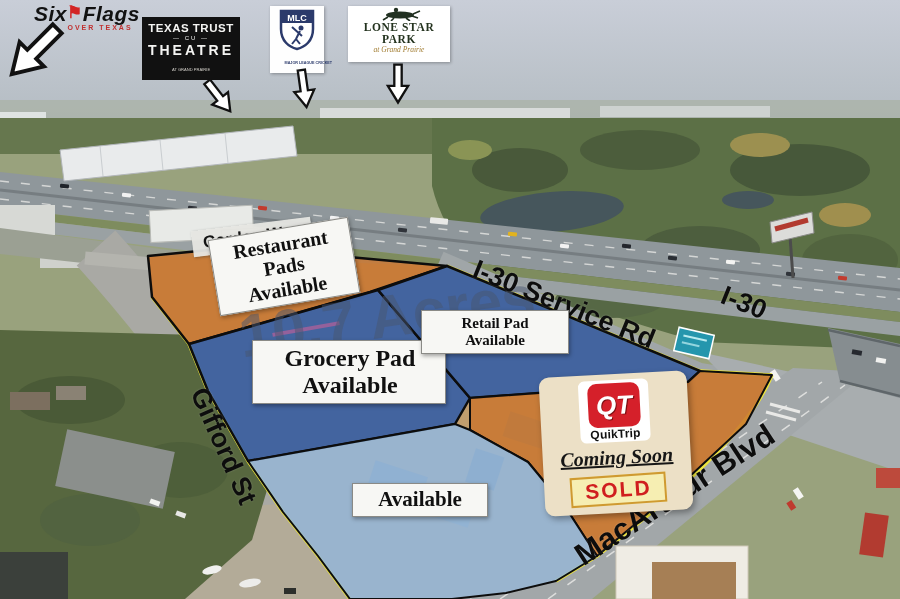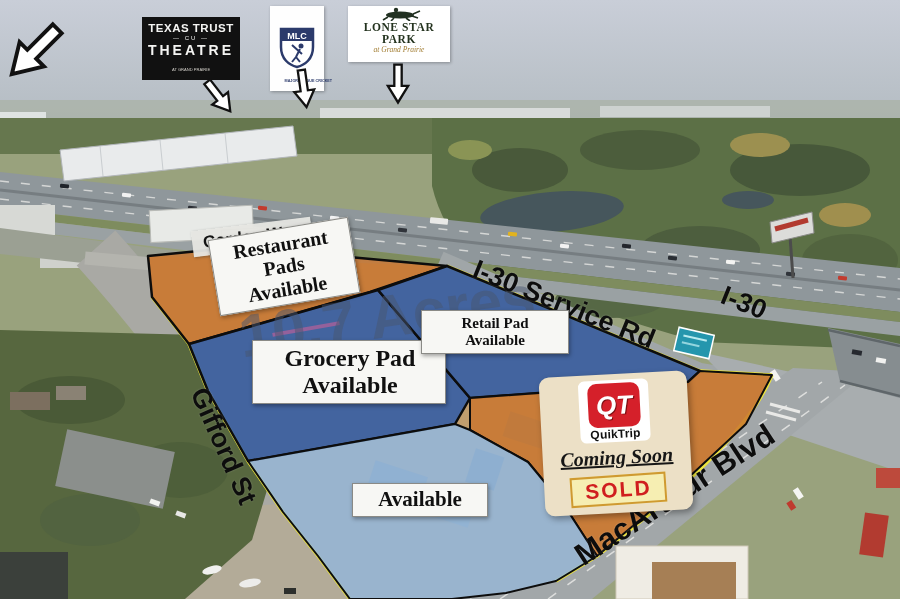--- a/index.html
+++ b/index.html
@@ -33,21 +33,21 @@
   
   .sf-logo{color:#111;text-align:center;}
   .sf-row{font-size:21px;font-weight:800;font-style:italic;letter-spacing:.5px;}
   .sf-flag{color:#d32424;font-size:17px;font-style:normal;position:relative;top:-3px;}
   .sf-tag{color:#c03030;font-size:7px;font-weight:bold;letter-spacing:2px;margin-top:-2px;padding-left:26px;}
   .tt-box{background:#111;color:#f4f4f2;text-align:center;padding:5px 2px 4px;}
   .tt-1{font-size:11.5px;font-weight:bold;letter-spacing:.5px;}
   .tt-2{font-size:6px;letter-spacing:2px;margin:1px 0;}
   .tt-3{font-size:14px;font-weight:bold;letter-spacing:3px;}
   .tt-4{font-size:6px;color:#cfccc6;display:inline-block;transform:scale(.68);white-space:nowrap;}
-  .mlc-box{background:#fefefe;text-align:left;box-shadow:1px 1px 3px rgba(0,0,0,.3);padding-top:21px;}
+  .mlc-box{background:#fefefe;text-align:left;box-shadow:1px 1px 3px rgba(0,0,0,.3);padding-top:3px;}
   .mlc-name{font-size:6px;font-weight:bold;color:#2b3a6b;display:inline-block;
             transform:scale(.62);white-space:nowrap;margin-top:-1px;}
   .lsp-box{background:#ffffff;text-align:center;box-shadow:1px 1px 3px rgba(0,0,0,.3);}
   .lsp-name{font-family:"Liberation Serif",serif;font-size:11.5px;font-weight:bold;
             color:#24331f;letter-spacing:.6px;}
   .lsp-tag{font-family:"Liberation Serif",serif;font-style:italic;font-size:7.5px;color:#a07b2f;}
   .arrow{overflow:visible;}
   .arrow polygon{fill:#fff;stroke:#111;stroke-width:2.5;stroke-linejoin:miter;}
 </style>
 </head>
@@ -243,20 +243,25 @@
 
   <div class="abs qt-panel" style="left:542px;top:374px;width:140px;transform:rotate(-3deg);">
     <div class="qt-card">
       <div class="qt-red">QT</div>
       <div class="qt-brand">QuikTrip</div>
     </div>
     <div class="qt-status">Coming Soon</div>
     <div class="sold-box">SOLD</div>
   </div>
 
+  <div class="abs sf-logo" style="left:24px;top:2px;width:126px;">
+    <div class="sf-row">
+      <span>Six</span><span class="sf-flag">⚑</span><span>Flags</span></div>
+    <div class="sf-tag">OVER TEXAS</div>
+  </div>
   <svg class="abs arrow" style="left:12px;top:16px;transform:rotate(45deg);" width="44" height="72" viewBox="-13 -24 26 46">
     <polygon points="-4,-22 4,-22 4,1 11,1 0,19 -11,1 -4,1"></polygon>
   </svg>
 
   <div class="abs tt-box" style="left:142px;top:17px;width:94px;">
     <div class="tt-1">TEXAS TRUST</div>
     <div class="tt-2">—  CU  —</div>
     <div class="tt-3">THEATRE</div>
     <div><span class="tt-4">AT GRAND PRAIRIE</span></div>
   </div>

